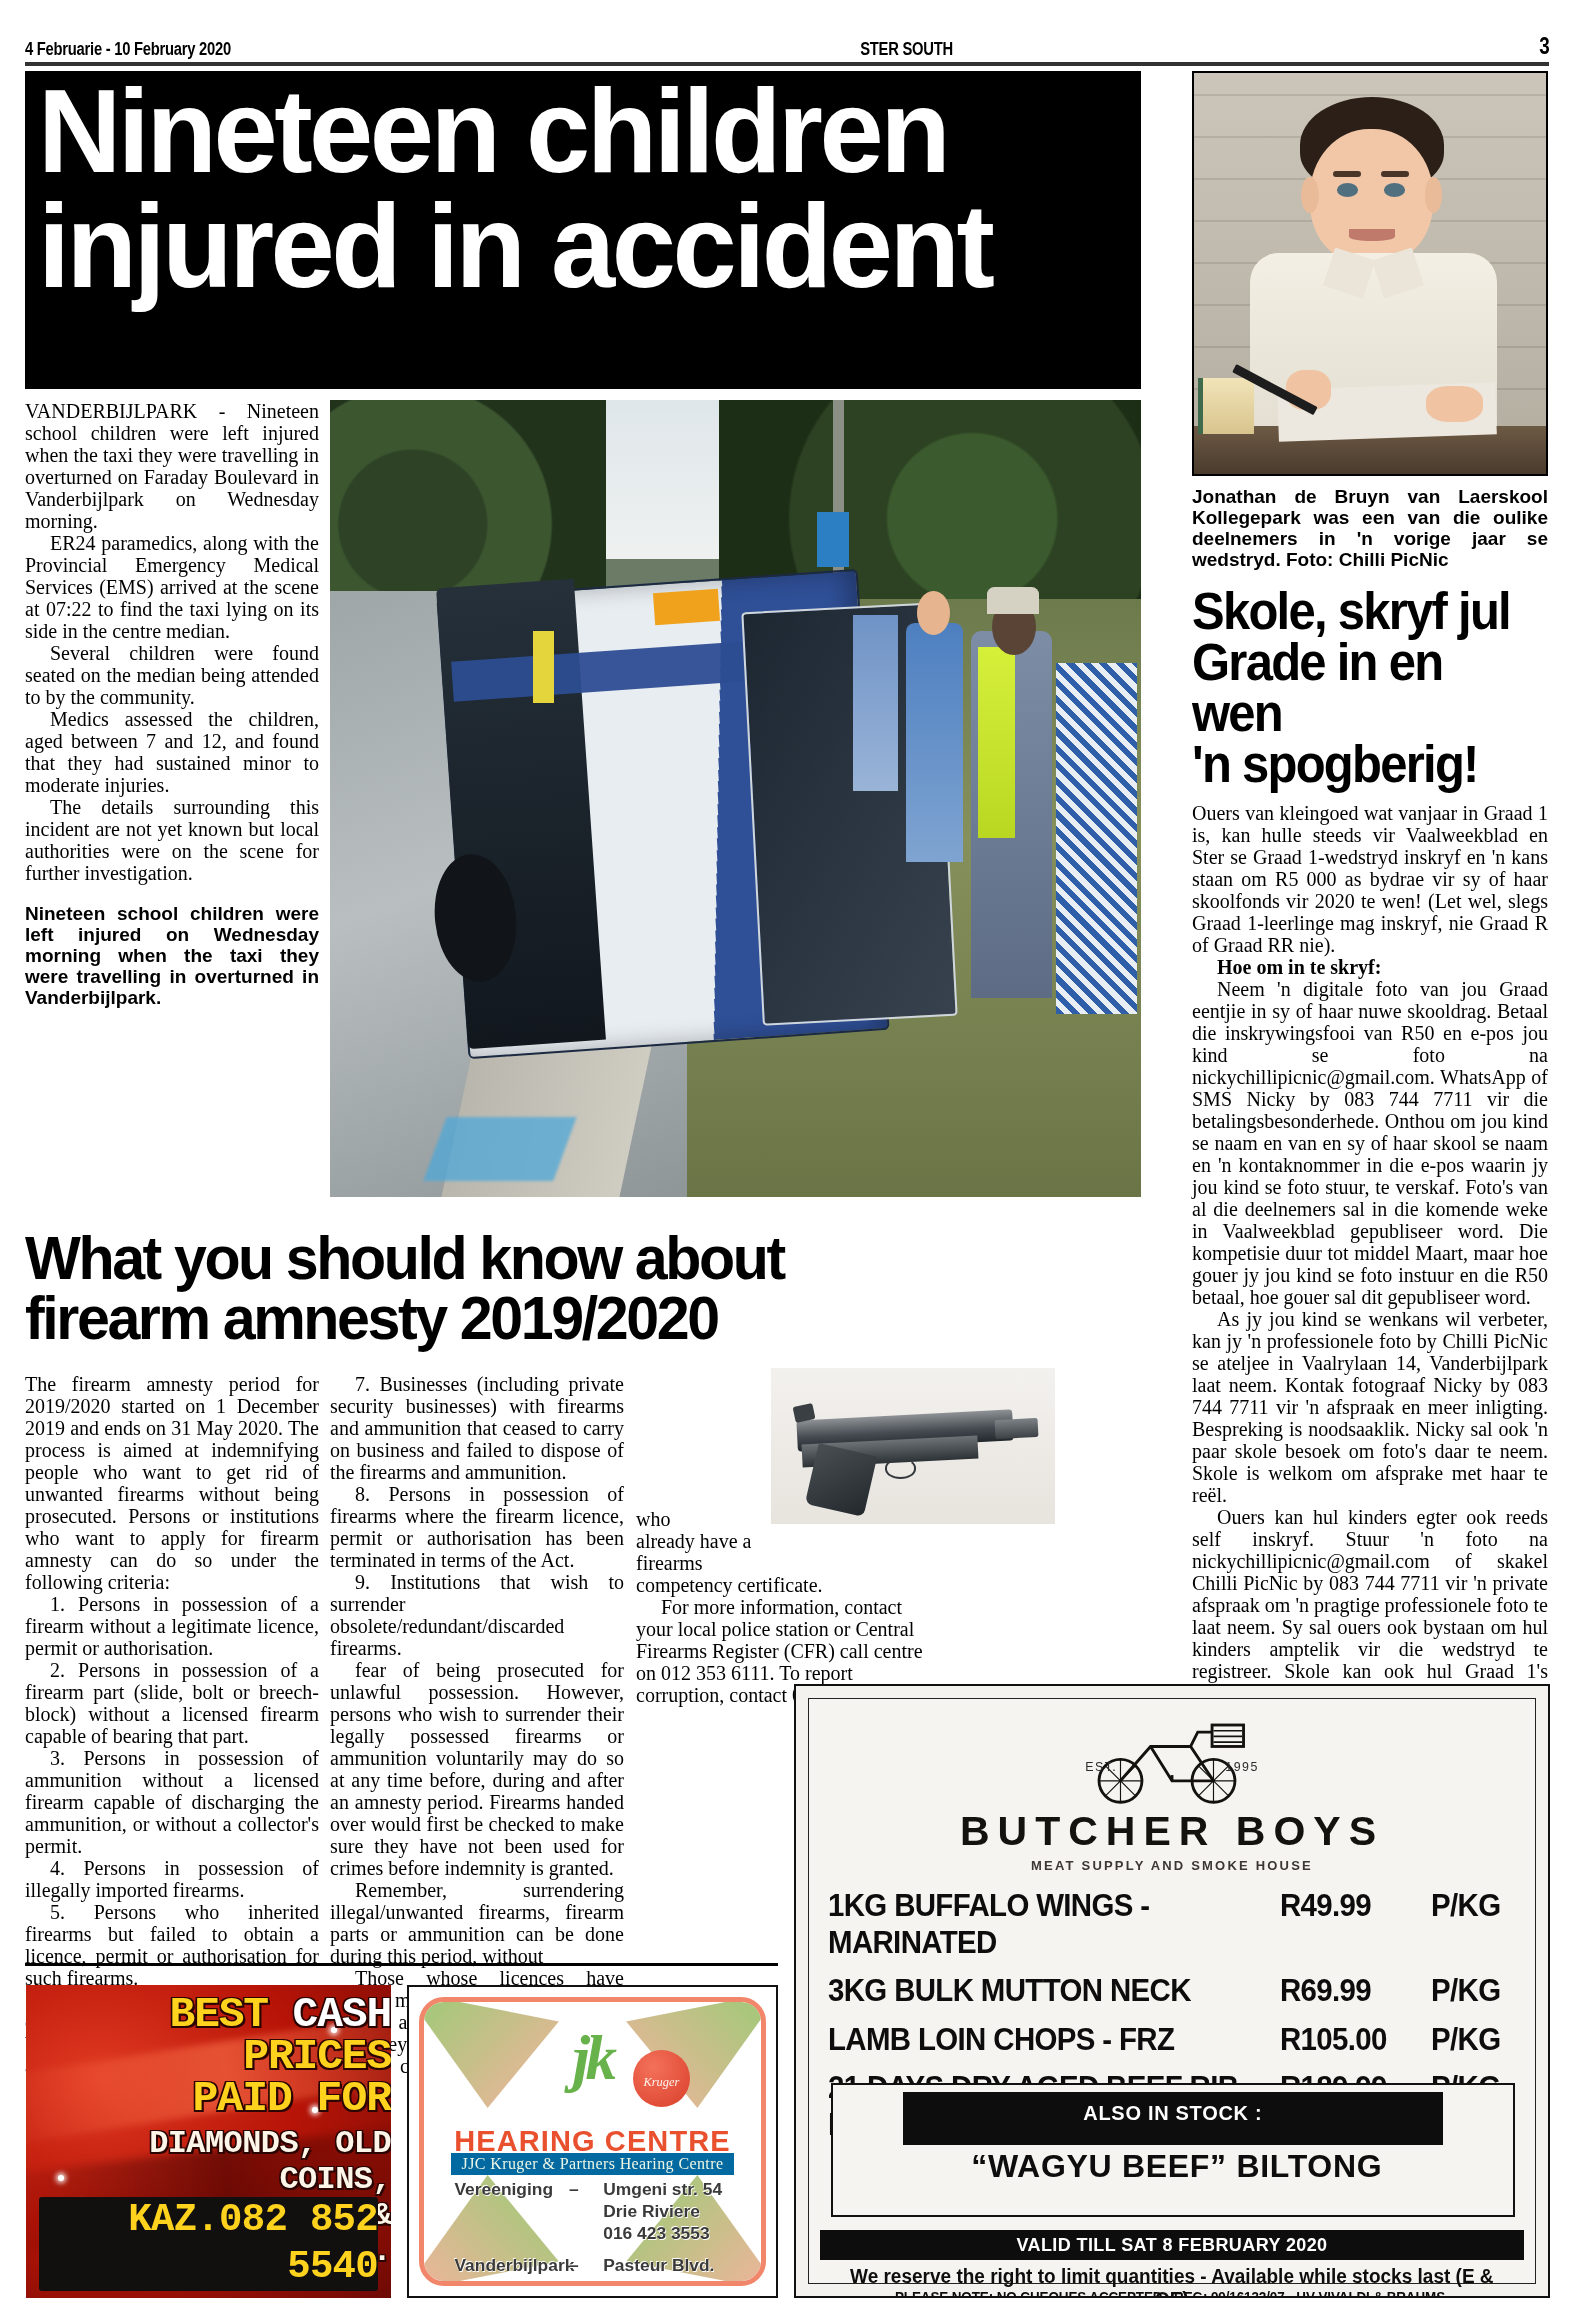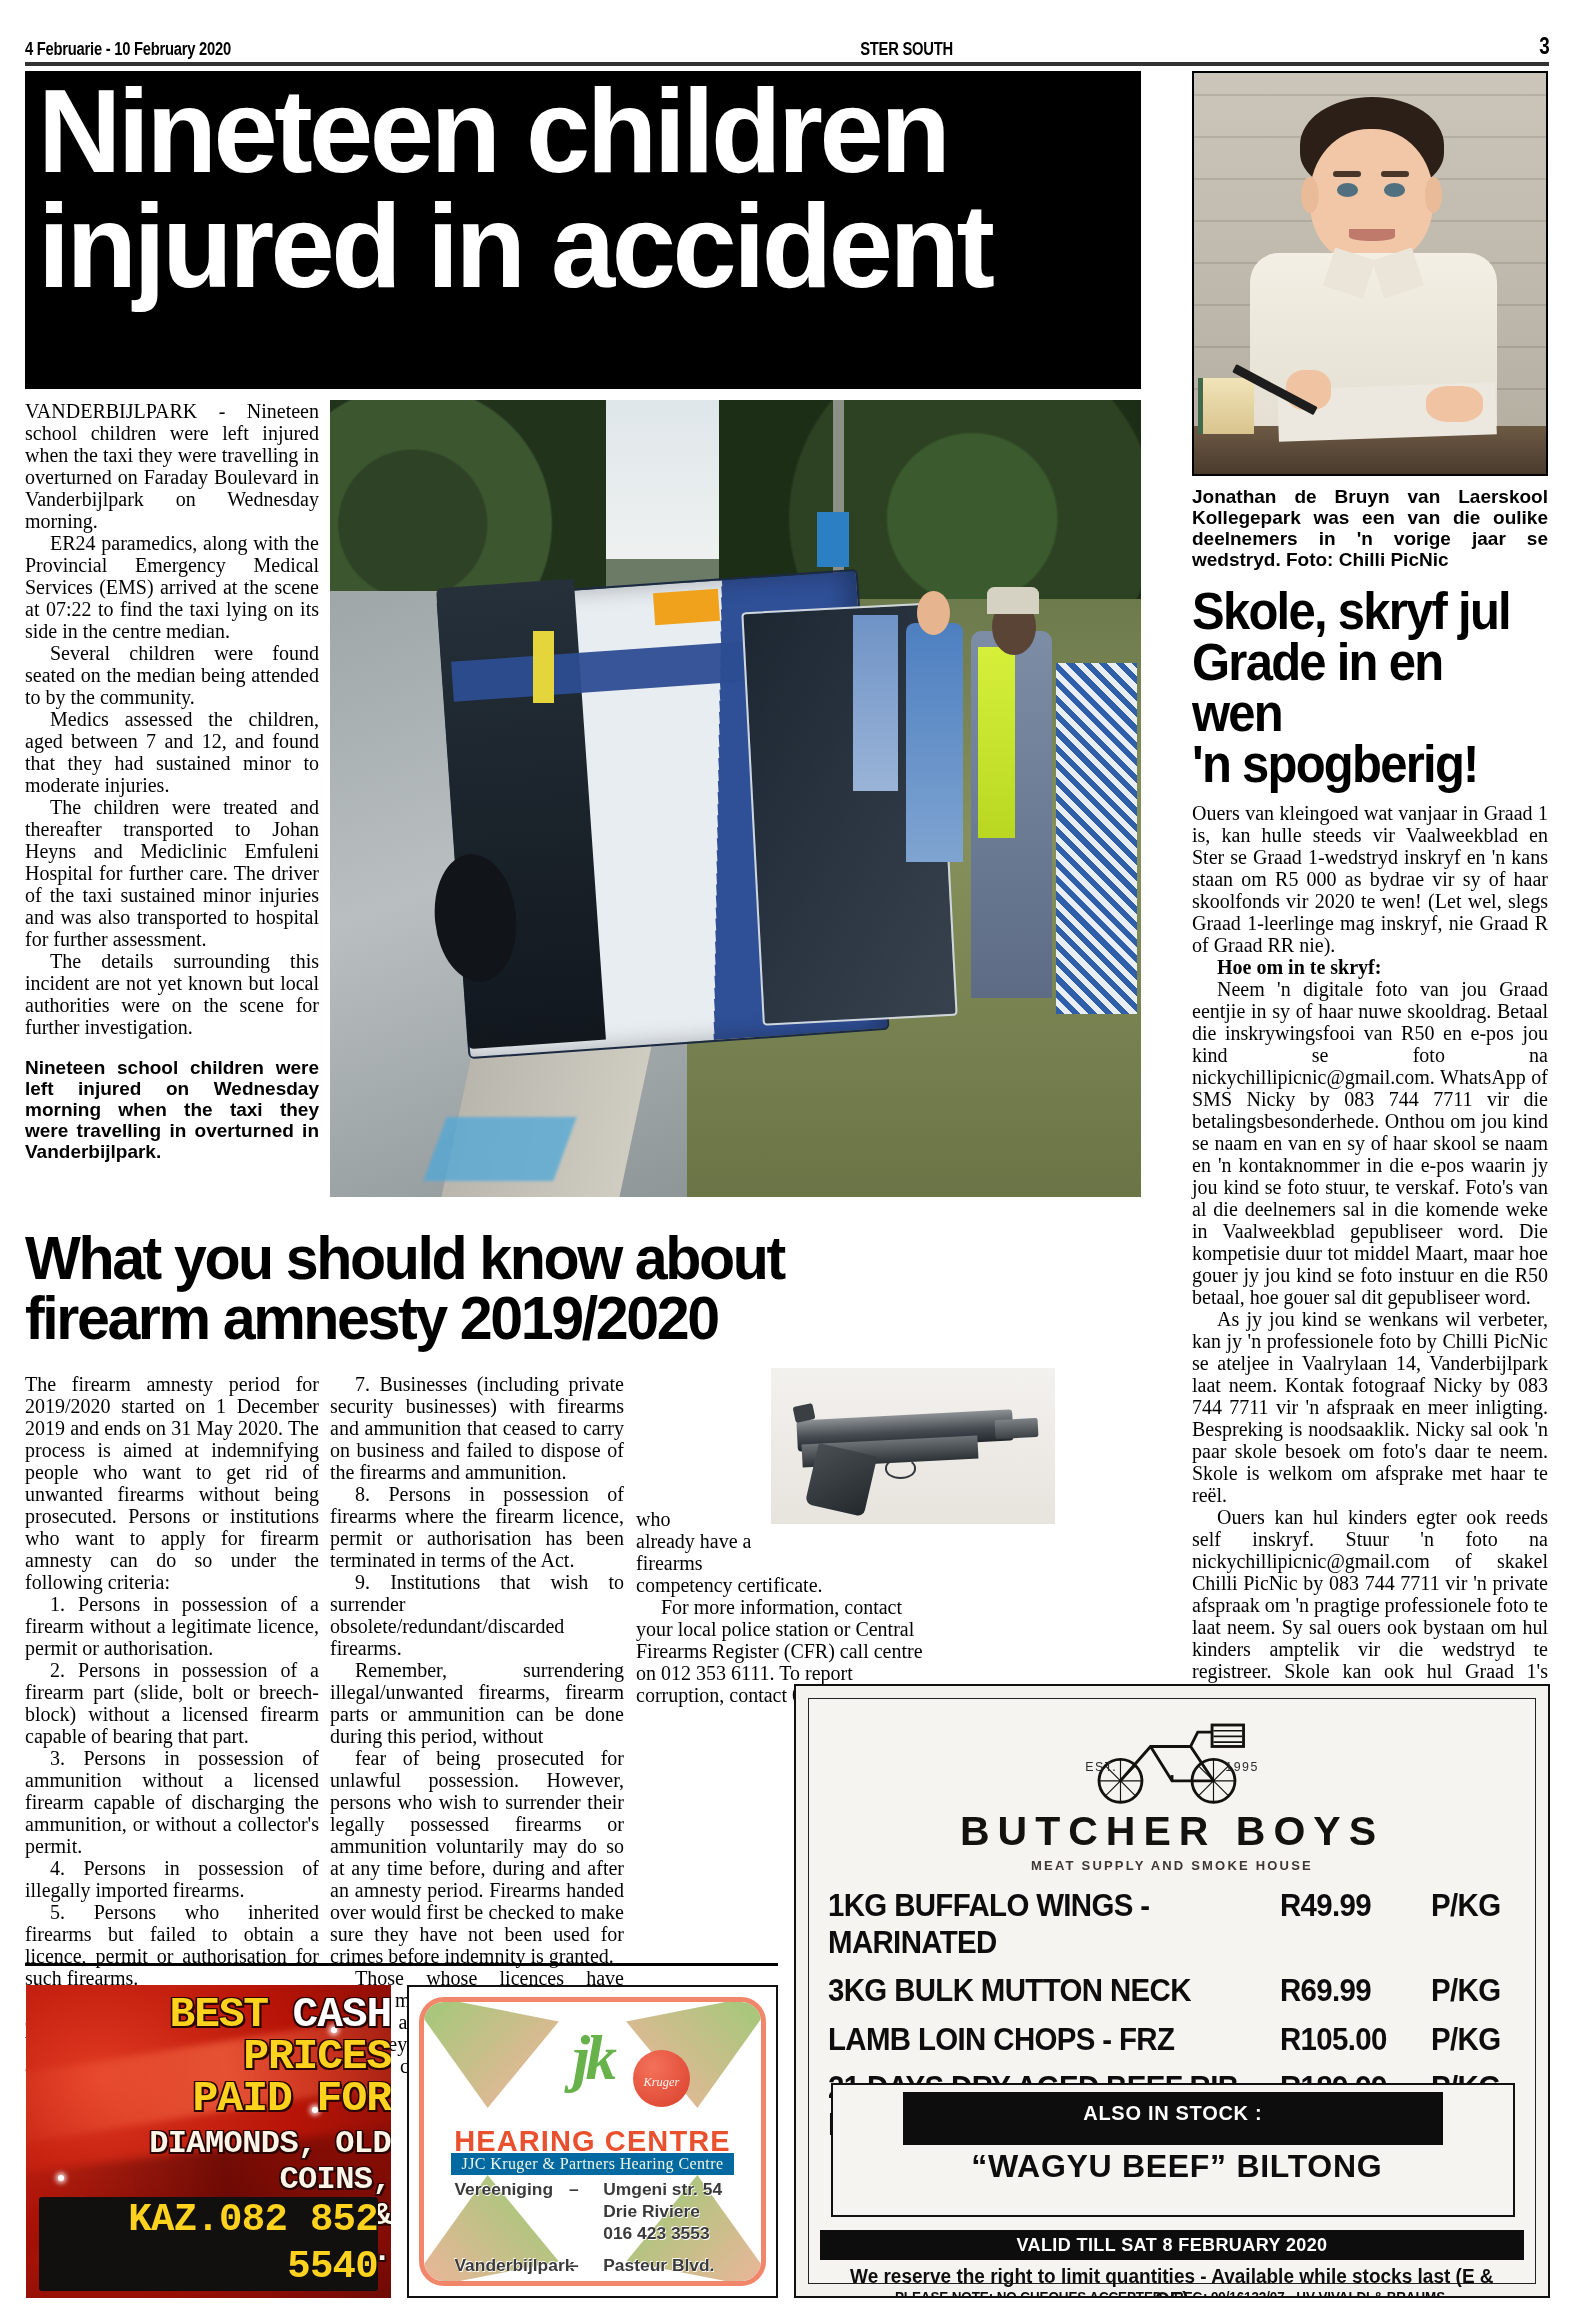--- a/index.html
+++ b/index.html
@@ -353,21 +353,20 @@
   <div class="banner-headline">
     <span class="l1">Nineteen children</span>
     <span class="l2">injured in accident</span>
   </div>
 
   <div class="story-col">
     <p class="first">VANDERBIJLPARK - Nineteen school children were left injured when the taxi they were travelling in overturned on Faraday Boulevard in Vanderbijlpark on Wednesday morning.</p>
     <p>ER24 paramedics, along with the Provincial Emergency Medical Services (EMS) arrived at the scene at 07:22 to find the taxi lying on its side in the centre median.</p>
     <p>Several children were found seated on the median being attended to by the community.</p>
     <p>Medics assessed the children, aged between 7 and 12, and found that they had sustained minor to moderate injuries.</p>
-    <p>The children were treated and thereafter transported to Johan Heyns and Mediclinic Emfuleni Hospital for further care. The driver of the taxi sustained minor injuries and was also transported to hospital for further assessment.</p>
     <p>The details surrounding this incident are not yet known but local authorities were on the scene for further investigation.</p>
     <div class="pullquote">Nineteen school children were left injured on Wednesday morning when the taxi they were travelling in overturned in Vanderbijlpark.</div>
   </div>
 
   <div class="accident-photo">
     <div class="ap-sky"></div>
     <div class="ap-trees-l"></div>
     <div class="ap-trees-r"></div>
     <div class="ap-road"></div>
     <div class="ap-grass"></div>
@@ -405,22 +404,22 @@
     <p>2. Persons in possession of a firearm part (slide, bolt or breech-block) without a licensed firearm capable of bearing that part.</p>
     <p>3. Persons in possession of ammunition without a licensed firearm capable of discharging the ammunition, or without a collector's permit.</p>
     <p>4. Persons in possession of illegally imported firearms.</p>
     <p>5. Persons who inherited firearms but failed to obtain a licence, permit or authorisation for such firearms.</p>
     <p>6. Persons who have been declared unfit to possess a firearm, but failed to surrender their firearms and ammunition.</p>
   </div>
   <div class="fa-col c2">
     <p>7. Businesses (including private security businesses) with firearms and ammunition that ceased to carry on business and failed to dispose of the firearms and ammunition.</p>
     <p>8. Persons in possession of firearms where the firearm licence, permit or authorisation has been terminated in terms of the Act.</p>
     <p>9. Institutions that wish to surrender obsolete/redundant/discarded firearms.</p>
+    <p>fear of being prosecuted for unlawful possession. However, persons who wish to surrender their legally possessed firearms or ammunition voluntarily may do so at any time before, during and after an amnesty period. Firearms handed over would first be checked to make sure they have not been used for crimes before indemnity is granted.</p>
     <p>Remember, surrendering illegal/unwanted firearms, firearm parts or ammunition can be done during this period, without</p>
-    <p>fear of being prosecuted for unlawful possession. However, persons who wish to surrender their legally possessed firearms or ammunition voluntarily may do so at any time before, during and after an amnesty period. Firearms handed over would first be checked to make sure they have not been used for crimes before indemnity is granted.</p>
     <p>Those whose licences have expired may also hand their firearms in and arrange to get them back once they have relicensed them.</p>
     <p>This concession only applies to those</p>
   </div>
   <div class="fa-col c3">
     <p class="first" style="margin-top:135px">who</p>
     <p class="first">already have a</p>
     <p class="first">firearms</p>
     <p class="first">competency certificate.</p>
     <p>For more information, contact your local police station or Central Firearms Register (CFR) call centre on 012 353 6111. To report corruption, contact 0800 701 701.</p>
   </div>

